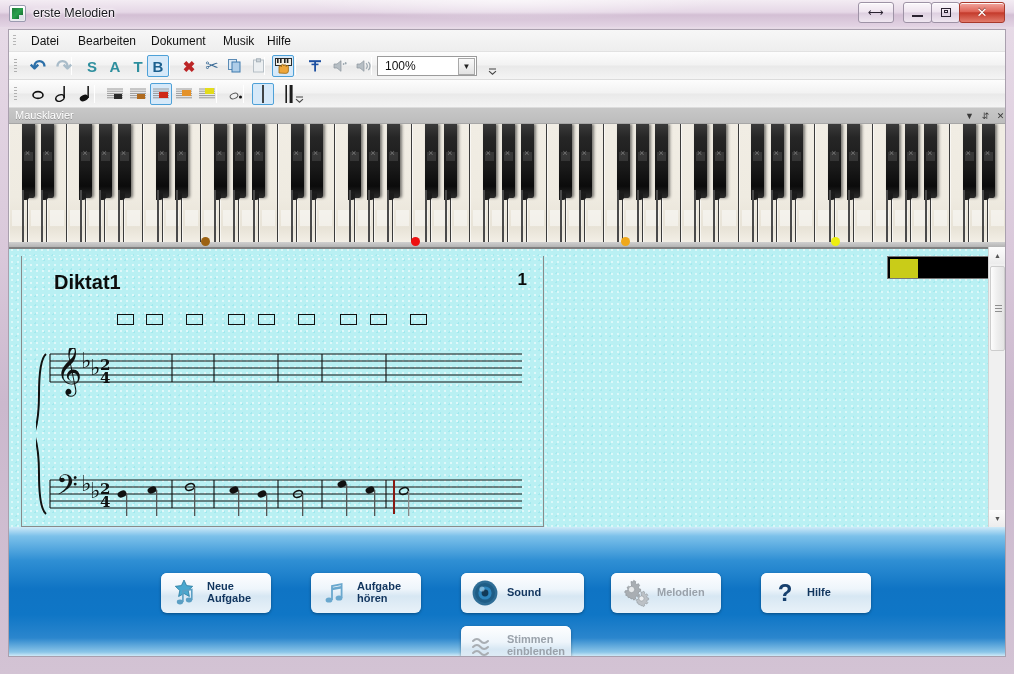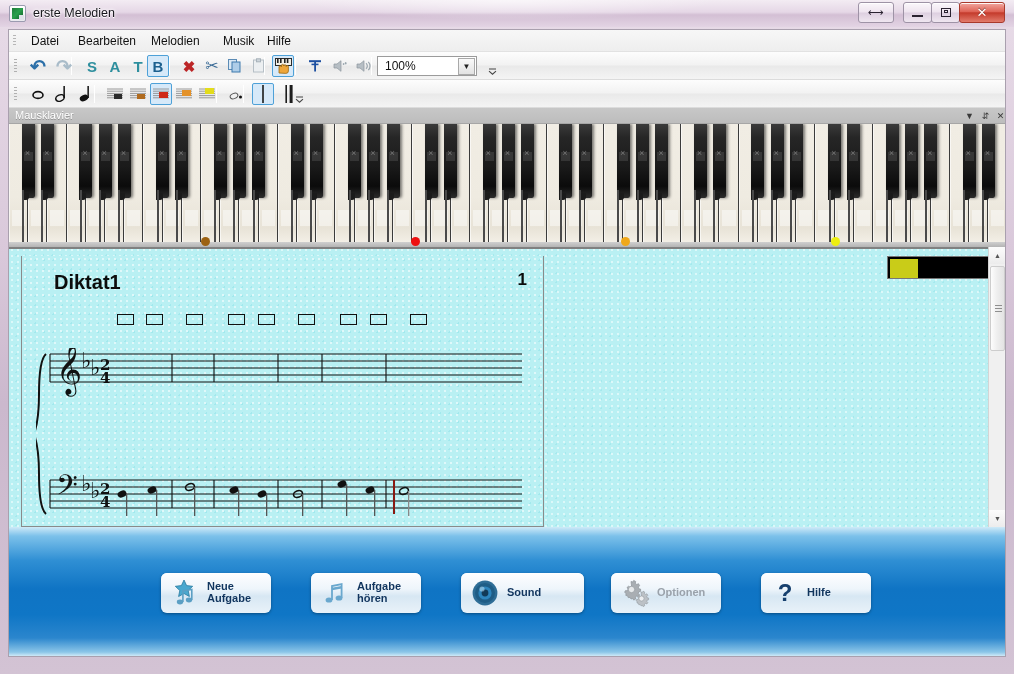--- a/index.html
+++ b/index.html
@@ -261,21 +261,21 @@
       <span class="winglyph">✕</span>
     </div>
   </div>
 
   <div id="client">
 
     <div id="menubar">
       <span class="grip"></span>
       <div class="menu-item" style="left:14px">Datei</div>
       <div class="menu-item" style="left:61px">Bearbeiten</div>
-      <div class="menu-item" style="left:134px">Melodien</div>
+      <div class="menu-item" style="left:134px">Dokument</div>
       <div class="menu-item" style="left:206px">Musik</div>
       <div class="menu-item" style="left:250px">Hilfe</div>
     </div>
 
     <div class="tbrow" id="tbrow1">
       <span class="grip"></span>
       <span class="sep" style="left:62px"></span>
       <span class="sep" style="left:160px"></span>
       <span class="sep" style="left:255px"></span>
       <span class="sep" style="left:286px"></span>
@@ -874,30 +874,43 @@
             <g fill="#a9aeb3" stroke="#8e949a" stroke-width="0.7">
               <path d="M11 3.5l1.8.5.9-1.6 2 1.1-.4 1.8 1.5 1.2 1.7-.8 1.1 2-1.3 1.3.5 1.8 1.8.3v2.3l-1.8.3-.5 1.8 1.3 1.3-1.1 2-1.7-.8-1.5 1.2.4 1.8-2 1.1-.9-1.6-1.8.5-.9-1.6-1.9.2-.6-1.8-1.8-.4.3-1.9-1.5-1.2.9-1.7 1.8.2.8-1.7-1.1-1.5 1.5-1.4 1.6 1 1.5-1.1z"></path>
               <circle cx="11.5" cy="11.5" r="3.2" fill="#e6e9eb"></circle>
             </g>
             <g fill="#bcc1c6" stroke="#9aa0a6" stroke-width="0.7">
               <path d="M21 14l1.4.4.7-1.2 1.6.9-.3 1.4 1.2.9 1.3-.6.9 1.6-1 1 .4 1.4 1.4.2v1.8l-1.4.2-.4 1.4 1 1-.9 1.6-1.3-.6-1.2.9.3 1.4-1.6.9-.7-1.2-1.4.4-.7-1.2-1.5.1-.4-1.4-1.4-.3.2-1.5-1.2-.9.7-1.3 1.4.1.6-1.3-.9-1.2 1.2-1.1 1.3.8 1.2-.9z"></path>
               <circle cx="21.5" cy="20.5" r="2.6" fill="#eceef0"></circle>
             </g>
           </svg>
         </span>
-        <span class="lbl">Optionen</span>
+        <span class="lbl">Melodien</span>
       </div>
 
       <div class="abtn" style="left:752px;top:46px;width:110px">
         <span class="ico" style="display:flex;align-items:center;justify-content:center">
           <span style="font-size:24px;font-weight:bold;color:#17406e;font-family:'Liberation Sans',sans-serif;">?</span>
         </span>
         <span class="lbl">Hilfe</span>
       </div>
 
 
 
+      <div class="abtn dis" style="left:452px;top:99px;width:110px">
+        <span class="ico">
+          <svg width="30" height="30" viewBox="0 0 30 30">
+            <g stroke="#a9aeb3" stroke-width="2" fill="none" stroke-linecap="round">
+              <path d="M3 10q4-4 7.5 0T18 10"></path>
+              <path d="M3 16q4-4 7.5 0T18 16"></path>
+              <path d="M3 22q4-4 7.5 0T18 22"></path>
+            </g>
+          </svg>
+        </span>
+        <span class="lbl">Stimmen
+einblenden</span>
+      </div>
 
 
     </div>
 
   </div>
 </div>
 
 </body></html>

